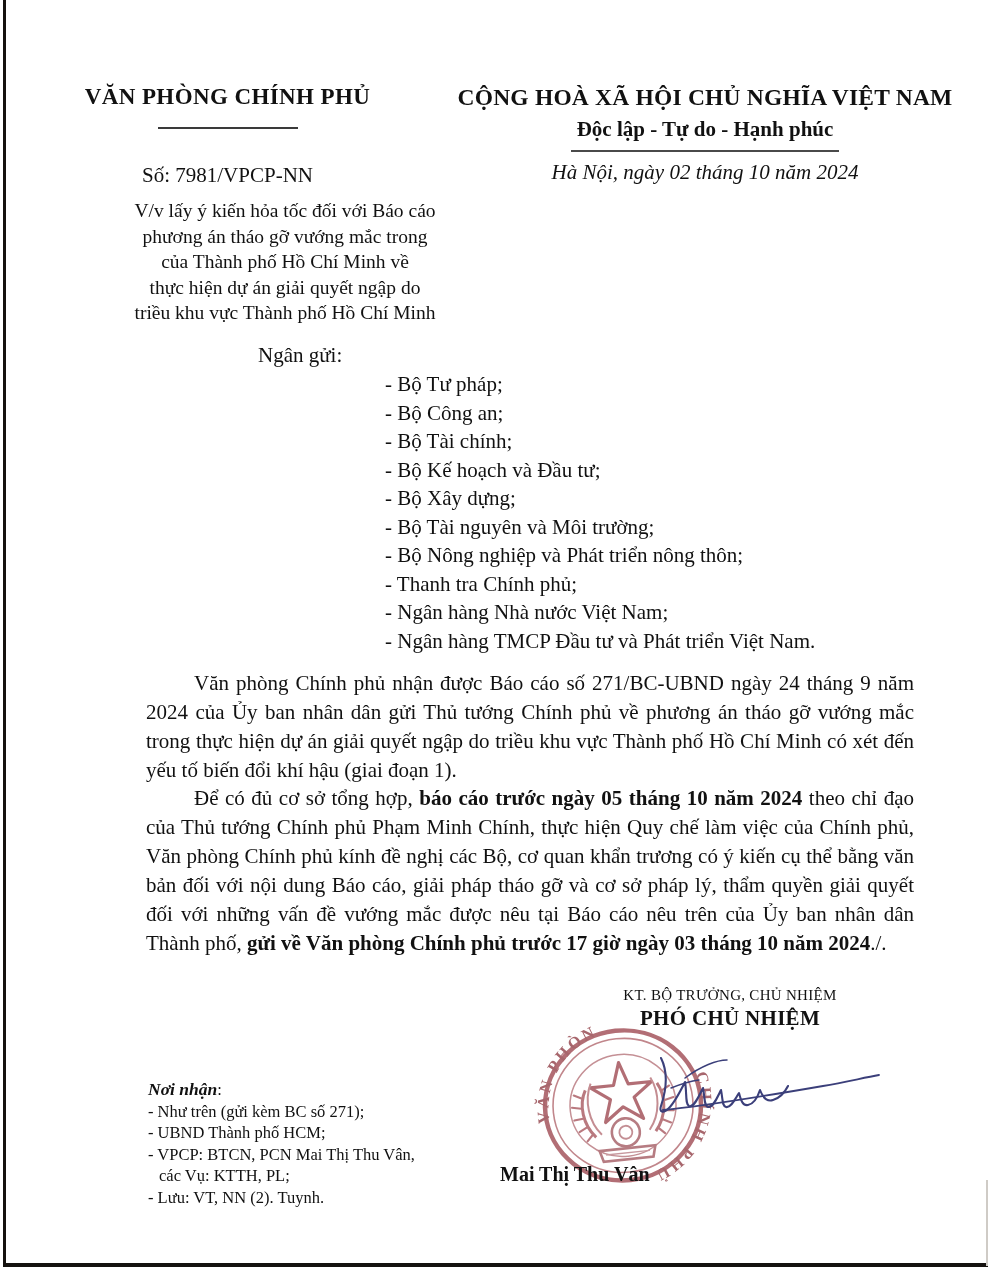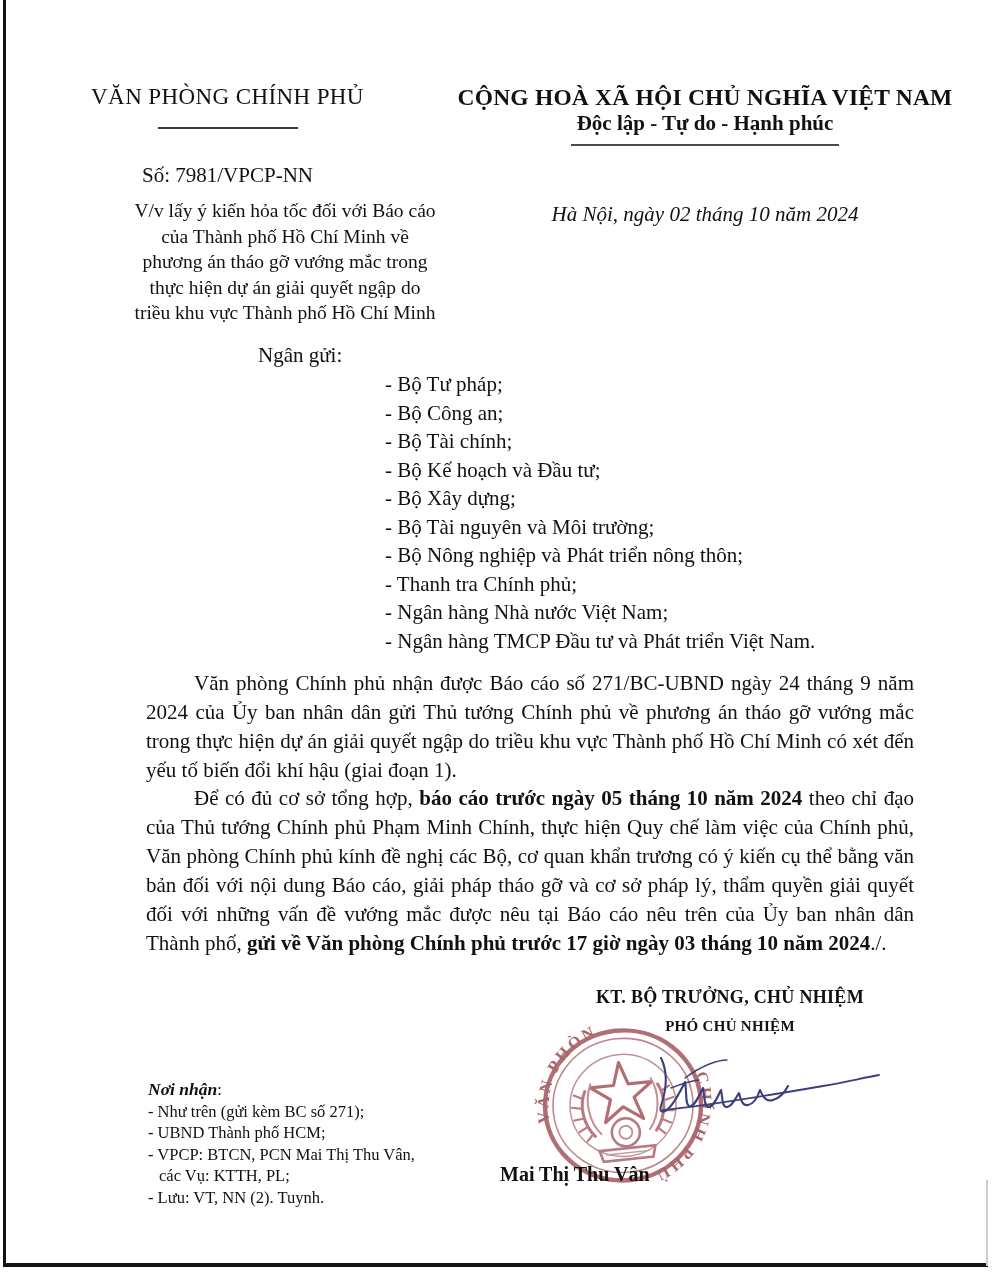--- a/index.html
+++ b/index.html
@@ -44,38 +44,39 @@
   .hdr-left {
     width: 455px;
     text-align: center;
   }
   .hdr-right {
     width: 500px;
     text-align: center;
   }
   .org-name {
     font-size: 23px;
-    font-weight: normal;
+    font-weight: bold;
     letter-spacing: 0.4px;
   }
   .rule-short {
     width: 140px;
     height: 2px;
     background: #3a3a3a;
     margin: 17px auto 0 auto;
   }
   .nation-name {
     font-size: 23.5px;
     font-weight: bold;
     letter-spacing: 0.2px;
     white-space: nowrap;
   }
   .nation-motto {
     font-size: 21px;
     font-weight: bold;
+    margin-top: 6px;
     font-family: Liberation Serif, serif;
   }
   .rule-long {
     width: 268px;
     height: 2px;
     background: #4a4a4a;
     margin: 8px auto 0 auto;
   }
 
   .doc-number {
@@ -85,21 +86,20 @@
     text-align: center;
     font-size: 21px;
   }
   .doc-date {
     position: absolute;
     left: 455px; top: 160px;
     width: 500px;
     text-align: center;
     font-size: 21px;
     font-style: italic;
-    margin-top: 42px;
   }
 
   .subject {
     position: absolute;
     left: 75px; top: 198px;
     width: 420px;
     text-align: center;
     font-size: 19.5px;
     line-height: 25.5px;
   }
@@ -155,28 +155,28 @@
   .noi-nhan div { white-space: nowrap; }
   .nn-sub { padding-left: 11px; }
 
   .sign-block {
     position: absolute;
     left: 500px; top: 987px;
     width: 460px;
     text-align: center;
   }
   .sign-role1 {
-    font-size: 18px;
-    font-weight: bold;
+    font-size: 15px;
+    font-weight: normal;
     letter-spacing: 0.3px;
   }
   .sign-role2 {
-    font-size: 15px;
-    font-weight: bold;
-    margin-top: 10px;
+    font-size: 21px;
+    font-weight: bold;
+    margin-top: 2px;
     letter-spacing: 0.3px;
   }
   .sign-name {
     position: absolute;
     left: 500px; top: 1163px;
     width: 460px;
     font-size: 20px;
     font-weight: bold;
   }
 
@@ -213,22 +213,22 @@
       <div class="nation-motto">Độc lập - Tự do - Hạnh phúc</div>
       <div class="rule-long"></div>
     </div>
   </div>
 
   <div class="doc-number">Số: 7981/VPCP-NN</div>
   <div class="doc-date">Hà Nội, ngày 02 tháng 10 năm 2024</div>
 
   <div class="subject">
     <div>V/v lấy ý kiến hỏa tốc đối với Báo cáo</div>
+    <div>phương án tháo gỡ vướng mắc trong</div>
     <div>của Thành phố Hồ Chí Minh về</div>
-    <div>phương án tháo gỡ vướng mắc trong</div>
     <div>thực hiện dự án giải quyết ngập do</div>
     <div>triều khu vực Thành phố Hồ Chí Minh</div>
   </div>
 
   <div class="kinh-gui">Ngân gửi:</div>
   <div class="recipients">
     <div>- Bộ Tư pháp;</div>
     <div>- Bộ Công an;</div>
     <div>- Bộ Tài chính;</div>
     <div>- Bộ Kế hoạch và Đầu tư;</div>

